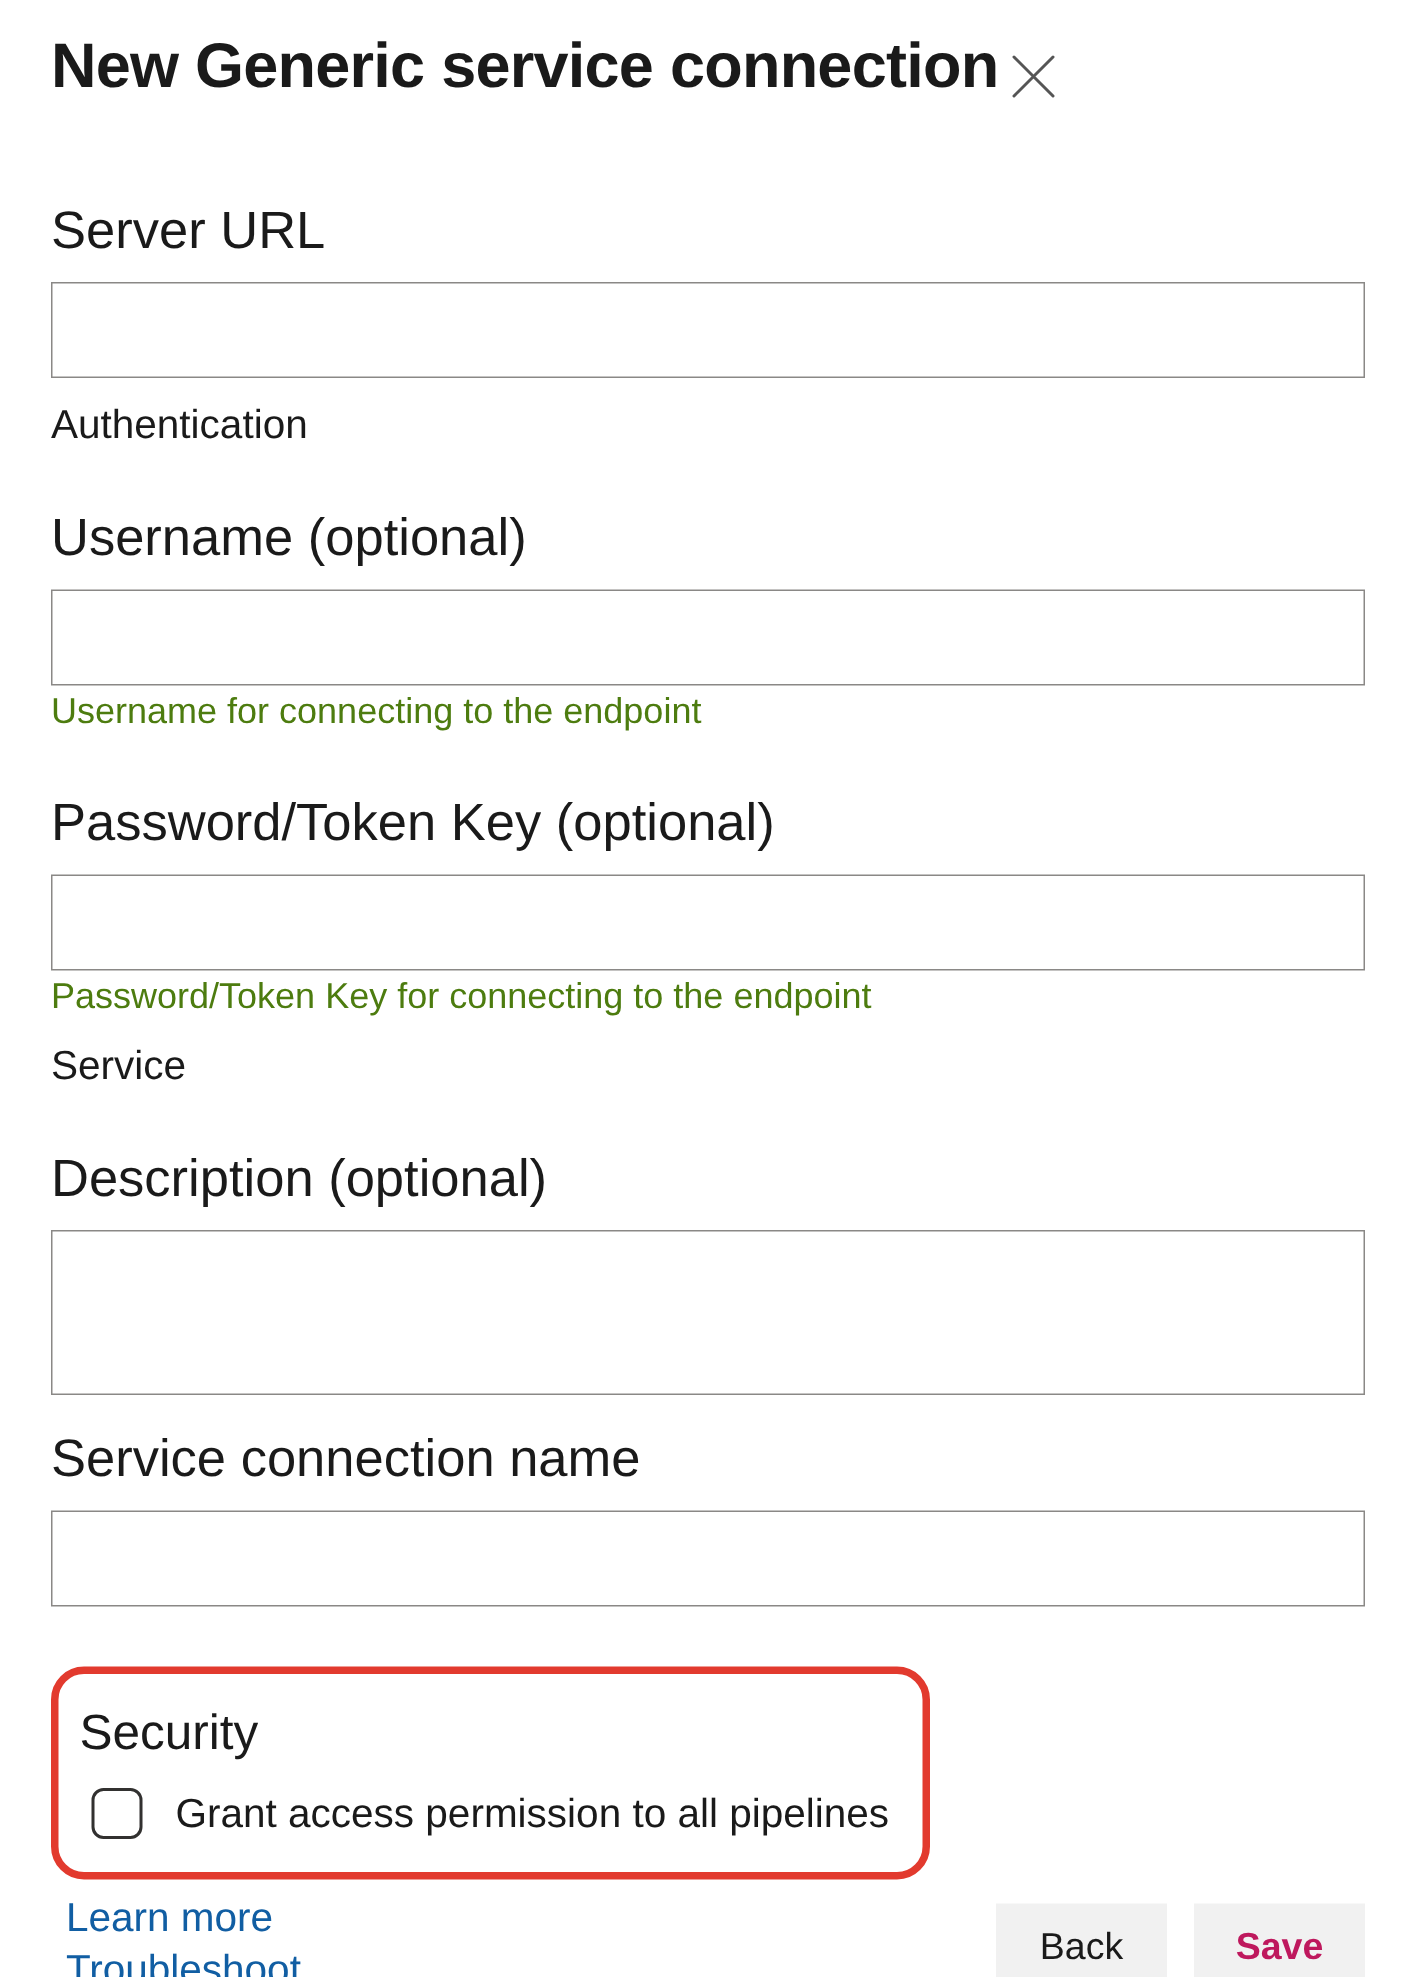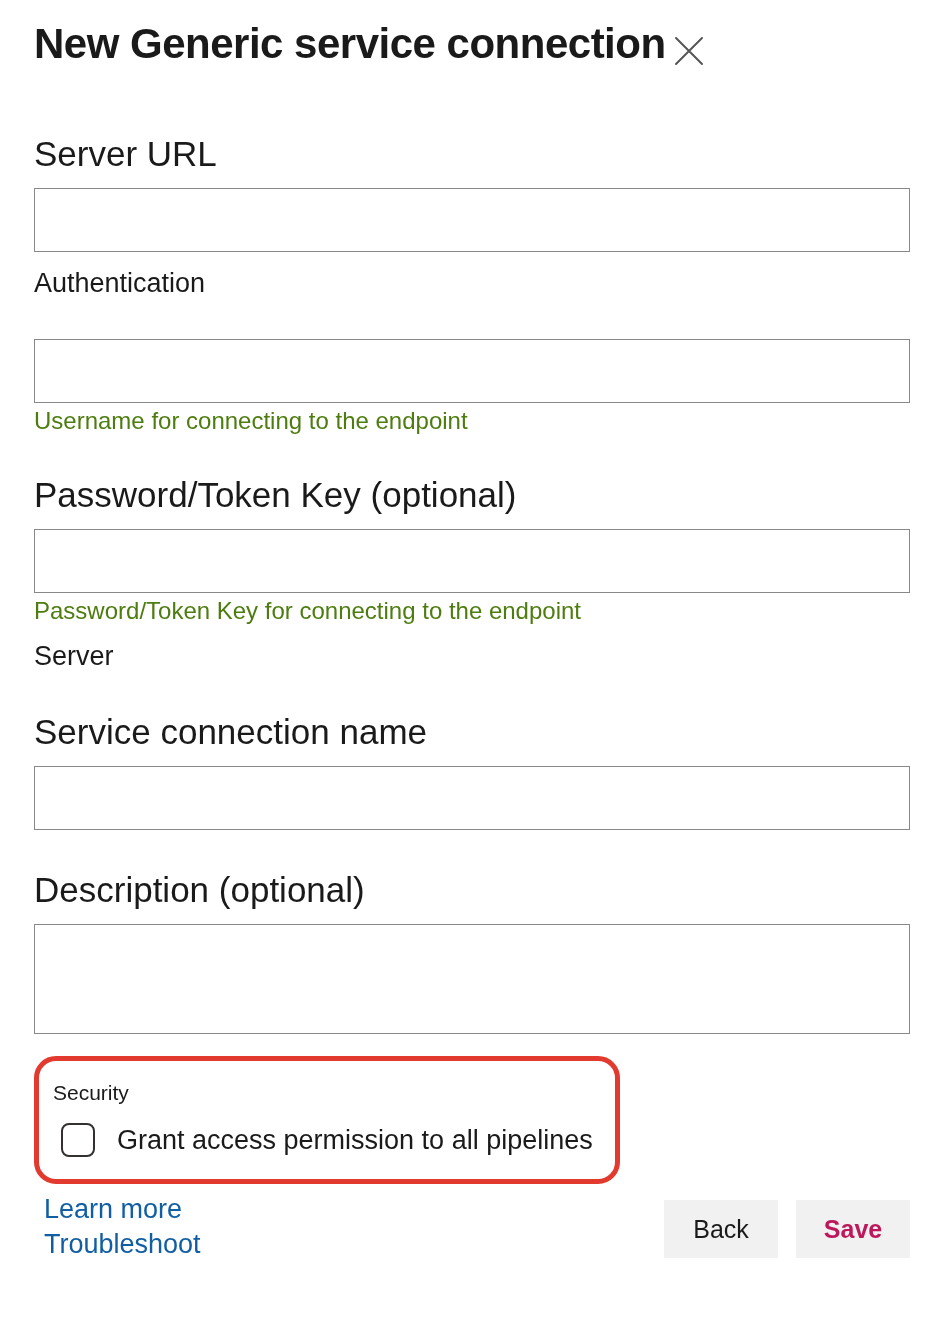--- a/index.html
+++ b/index.html
@@ -74,21 +74,21 @@
   }
   .security-box {
     border: 5px solid #e23a2e;
     border-radius: 22px;
     padding: 16px 18px 22px 12px;
     width: 586px;
     margin-top: 10px;
     margin-bottom: 10px;
   }
   .security-heading {
-    font-size: 21px;
+    font-size: 33px;
     margin: 4px 0 18px 2px;
   }
   .checkbox-row {
     display: flex;
     align-items: center;
     gap: 22px;
     padding-left: 10px;
   }
   .checkbox-box {
     width: 34px;
@@ -155,40 +155,41 @@
   </div>
 
   <div class="field-block tight">
     <div class="field-label">Server URL</div>
     <input type="text" class="text-input" value="" style="">
   </div>
 
   <div class="section-heading">Authentication</div>
 
   <div class="field-block">
+    <div class="field-label">Username (optional)</div>
     <input type="text" class="text-input" value="" style="">
     <div class="help-text">Username for connecting to the endpoint</div>
   </div>
 
   <div class="field-block tight">
     <div class="field-label">Password/Token Key (optional)</div>
     <input type="password" class="text-input" value="" style="">
     <div class="help-text">Password/Token Key for connecting to the endpoint</div>
   </div>
 
-  <div class="section-heading">Server</div>
+  <div class="section-heading">Service</div>
+
+  <div class="field-block" style="margin-bottom:18px;">
+    <div class="field-label">Description (optional)</div>
+    <textarea class="textarea-input" style=""></textarea>
+  </div>
 
   <div class="field-block">
     <div class="field-label">Service connection name</div>
     <input type="text" class="text-input" value="" style="">
-  </div>
-
-  <div class="field-block" style="margin-bottom:18px;">
-    <div class="field-label">Description (optional)</div>
-    <textarea class="textarea-input" style=""></textarea>
   </div>
 
   <div class="security-box">
     <div class="security-heading">Security</div>
     <div class="checkbox-row">
       <div class="checkbox-box" role="checkbox" aria-checked="false"></div>
       <span class="checkbox-label">Grant access permission to all pipelines</span>
     </div>
   </div>
 

